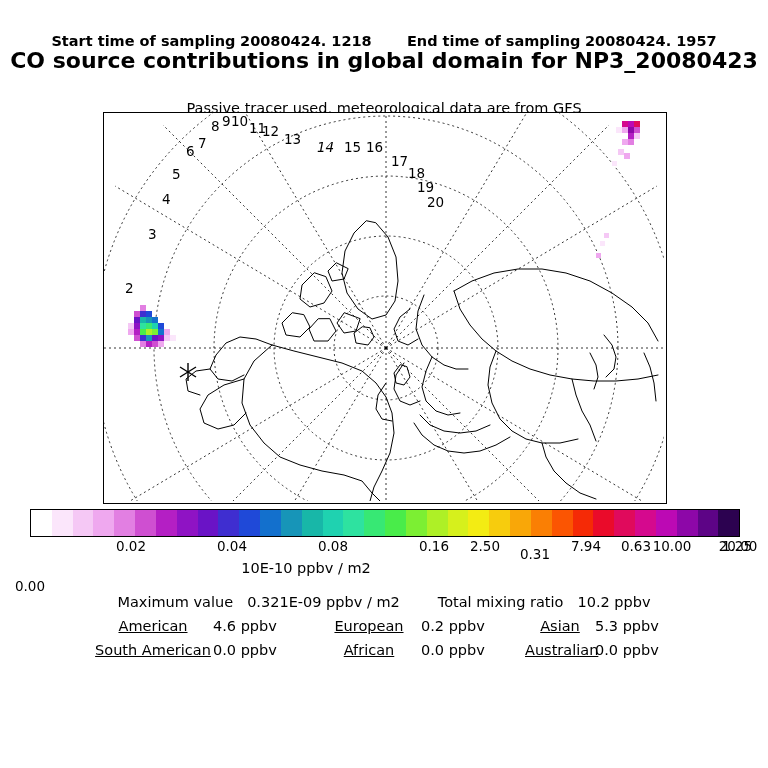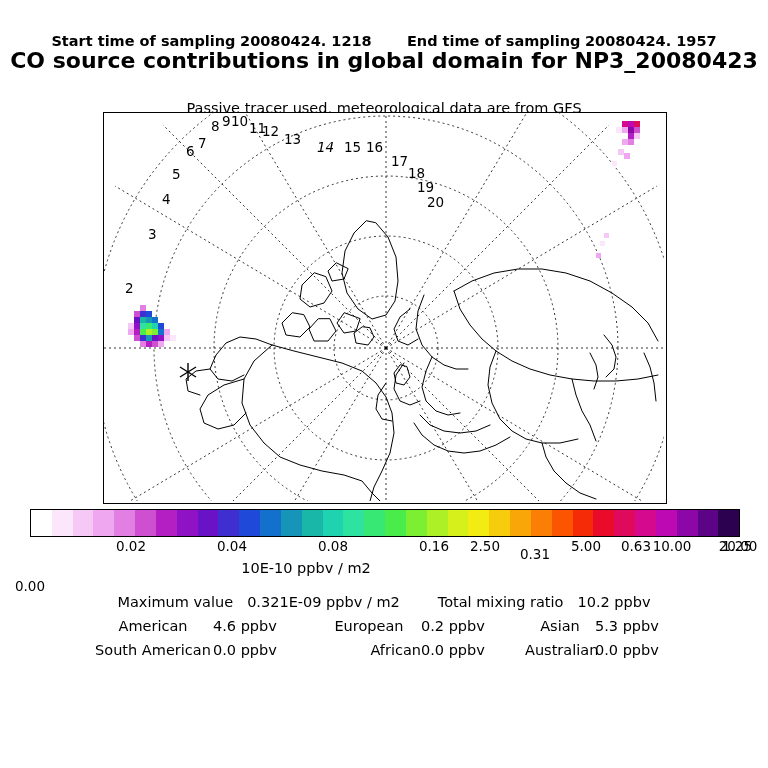--- a/index.html
+++ b/index.html
@@ -107,21 +107,21 @@
   .foot2 { top: 618px; }
   .foot3 { top: 642px; }
   .frow {
     display: flex;
     justify-content: center;
     align-items: baseline;
   }
   .fcell { white-space: nowrap; }
   .fsp-a { display: inline-block; width: 14px; }
   .fsp-b { display: inline-block; width: 38px; }
-  .flab { display: inline-block; text-align: left; }
+  .flab { display: inline-block; text-align: left; text-decoration: underline; }
   .fval { display: inline-block; text-align: left; }
 </style>
 </head>
 <body>
 
 <div class="page">
 
   <div class="title">CO  source contributions in global domain for NP3_20080423</div>
 
   <div class="hdr-line hdr1">
@@ -338,21 +338,21 @@
   <div class="cbar-ticks" id="cbarticks">
       <span style="left: 30px; top: 0px; margin-top: 40px;">0.00</span>
       <span style="left: 131px; top: 0px;">0.02</span>
       <span style="left: 232px; top: 0px; text-align: right;">0.04</span>
       <span style="left: 333px; top: 0px;">0.08</span>
       <span style="left: 434px; top: 0px;">0.16</span>
       <span style="left: 535px; top: 8px;">0.31</span>
       <span style="left: 636px; top: 0px;">0.63</span>
       <span style="left: 737px; top: 0px;">1.25</span>
       <span style="left: 485px; top: 0px;">2.50</span>
-      <span style="left: 586px; top: 0px;">5.00</span>
+      <span style="left: 586px; top: 0px;">7.94</span>
       <span style="left: 672px; top: 0px;">10.00</span>
       <span style="left: 738px; top: 0px;">20.00</span>
     </div>
   <div class="cbar-unit">10E-10 ppbv / m2</div>
 
   <div class="foot foot1">
     <div class="frow">
       <span class="fcell">Maximum value</span>
       <span class="fsp-a"></span>
       <span class="fcell">0.321E-09 ppbv / m2</span>
@@ -371,20 +371,20 @@
       <span class="fval" style="width:104px">0.2 ppbv</span>
       <span class="flab" style="width:70px;text-align:center">Asian</span>
       <span class="fval" style="width:80px">5.3 ppbv</span>
     </div>
   </div>
 
   <div class="foot foot3">
     <div class="frow">
       <span class="flab" style="width:120px;text-align:center">South American</span>
       <span class="fval" style="width:104px">0.0 ppbv</span>
-      <span class="flab" style="width:104px;text-align:right">African</span>
+      <span class="flab" style="width:104px;text-align:center">African</span>
       <span class="fval" style="width:104px">0.0 ppbv</span>
       <span class="flab" style="width:70px;text-align:center">Australian</span>
       <span class="fval" style="width:80px">0.0 ppbv</span>
     </div>
   </div>
 
 </div>
 
 </body></html>

